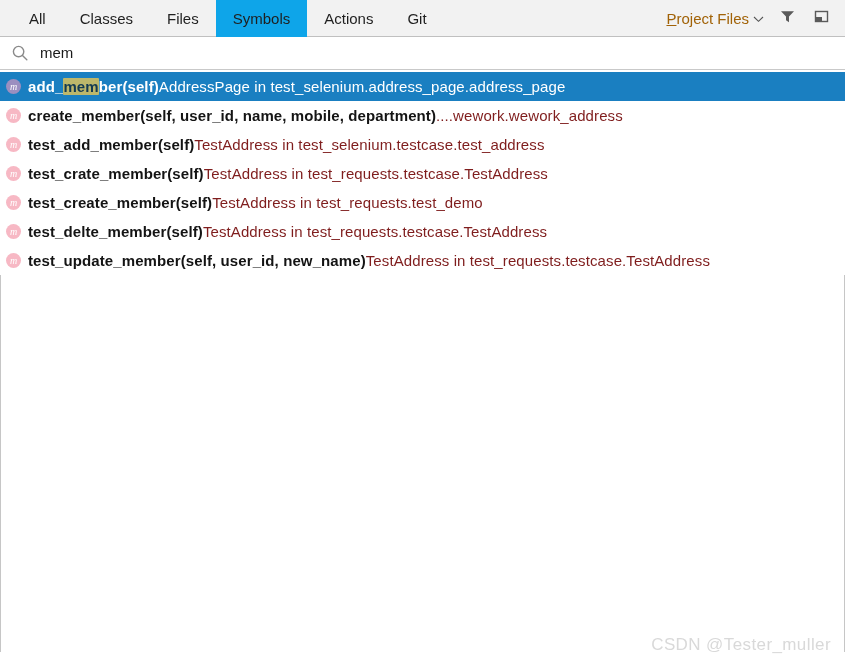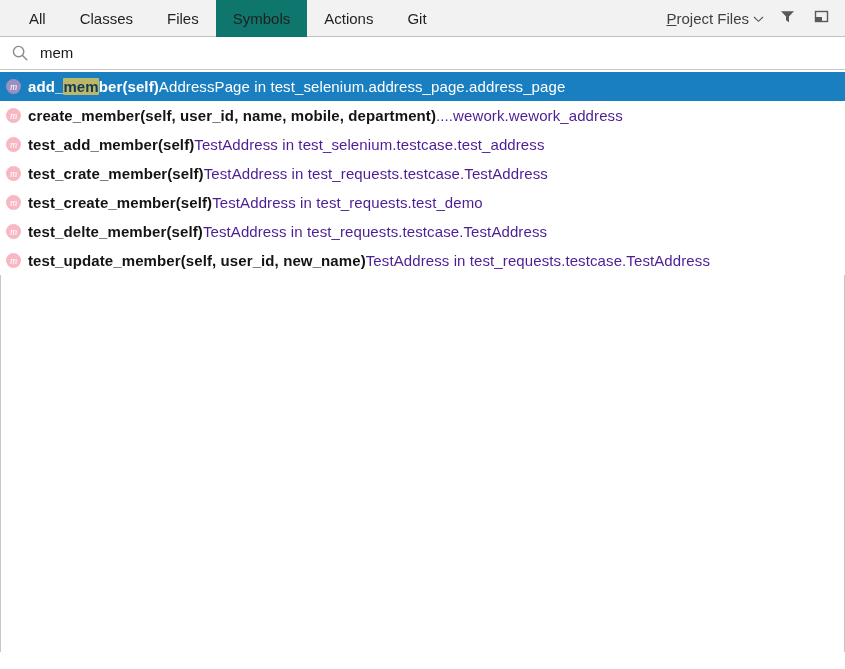--- a/index.html
+++ b/index.html
@@ -35,32 +35,32 @@
     height: 37px;
     line-height: 37px;
     padding: 0 17px;
     font-size: 15px;
     color: #1f1f1f;
     cursor: default;
     white-space: nowrap;
     box-sizing: border-box;
   }
   .tab.selected {
-    background: #0f766e;
+    background: #0ea5e9;
   }
   .tabbar-right {
     margin-left: auto;
     display: flex;
     align-items: center;
     padding-right: 13px;
     gap: 12px;
   }
   .scope-btn {
     font-size: 15px;
-    color: #404040;
+    color: #a16207;
     display: flex;
     align-items: baseline;
     gap: 4px;
     cursor: default;
     white-space: nowrap;
   }
   .scope-btn .mnemonic {
     text-decoration: underline;
   }
   .chev {
@@ -147,21 +147,21 @@
   }
   .label {
     font-size: 15px;
     color: #141414;
     letter-spacing: 0.1px;
     font-weight: bold;
   }
   .row.selected .label { color: #ffffff; }
   .secondary {
     font-size: 15px;
-    color: #4c1d95;
+    color: #7f1d1d;
     letter-spacing: 0.1px;
   }
   .row.selected .secondary { color: #ffffff; text-align: right; }
   .hl {
     background: #bdb76b;
     color: #141414;
     border-radius: 1px;
   }
   .row.selected .hl {
     background: #bdb76b;
@@ -286,14 +286,15 @@
     </div>
 
     <div class="row">
       <span class="micon">m</span>
       <span class="label">test_update_member(self, user_id, new_name)</span>
       <span class="secondary"> TestAddress in test_requests.testcase.TestAddress</span>
     </div>
 
   </div>
 
+  <div class="watermark">CSDN @Tester_muller</div>
 
 </div>
 
 </body></html>

